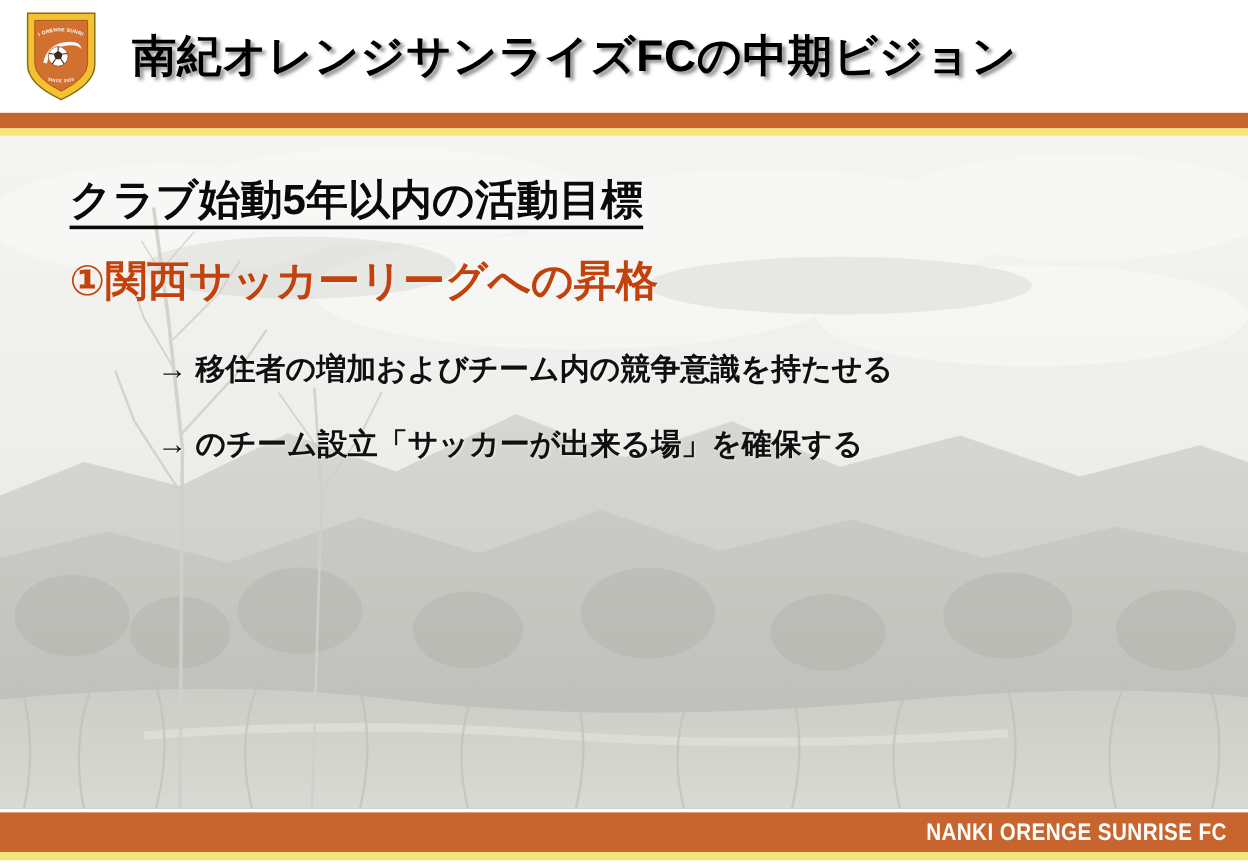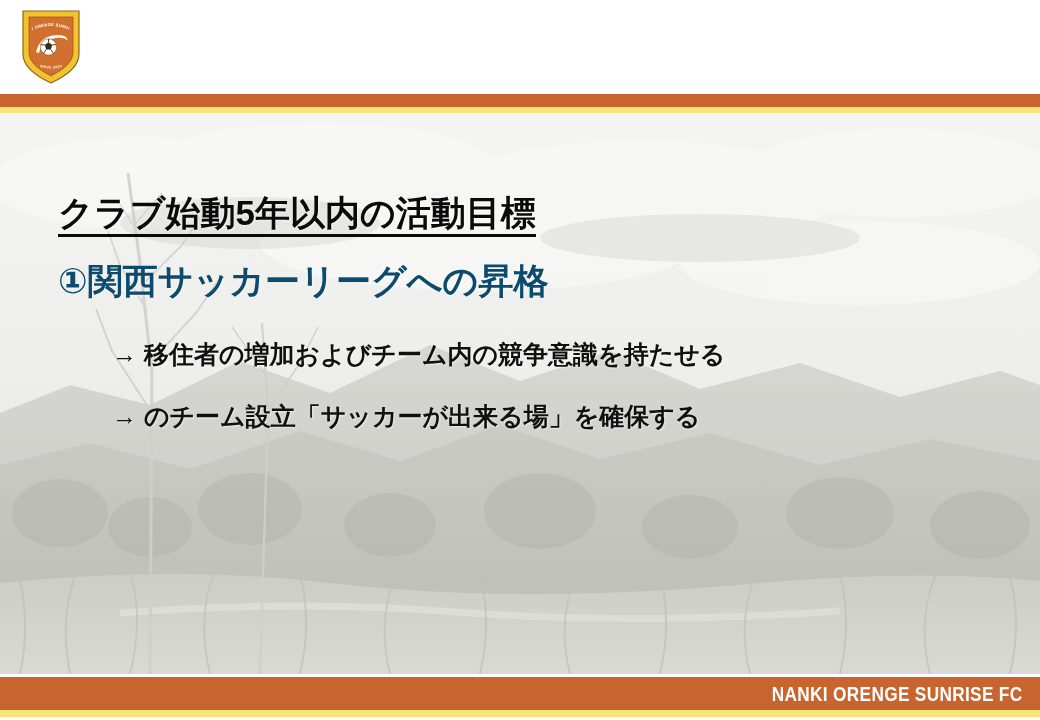--- a/index.html
+++ b/index.html
@@ -84,51 +84,51 @@
     background: rgba(245,245,243,0.42);
     pointer-events:none;
   }
 
   
   .content {
     position: absolute;
     top: 113px; left: 0;
     width: 1040px;
     height: 428px;
-    padding: 79px 0 0 58px;
+    padding: 33px 0 0 58px;
   }
 
   .lead {
     display: inline-block;
     font-size: 35px;
     font-weight: bold;
     color: #0a0a0a;
     border-bottom: 3px solid #0a0a0a;
     padding-bottom: 1px;
     line-height: 1.18;
     white-space: nowrap;
     text-shadow: 1px 1px 2px rgba(255,255,255,0.55);
   }
 
   .goal {
     font-size: 35px;
     font-weight: bold;
-    color: #0c4a6e;
+    color: #c2410c;
     line-height: 1.15;
     white-space: nowrap;
     text-shadow: 1px 1px 2px rgba(255,255,255,0.5);
   }
 
   .sub {
     font-size: 25px;
     font-weight: bold;
     color: #101010;
     line-height: 1.15;
     white-space: nowrap;
-    margin-left: 54px;
+    margin-left: 73px;
     text-shadow: 1px 1px 2px rgba(255,255,255,0.55);
   }
 
   .gap-1 { height: 24px; }
   .gap-2 { height: 26px; }
   .gap-3 { height: 12px; }
   .gap-4 { height: 22px; }
   .gap-5 { height: 12px; }
   .gap-6 { height: 24px; }
 
@@ -199,20 +199,21 @@
         <circle cx="28.5" cy="39" r="8.2" fill="#ffffff" stroke="#8a4a1c" stroke-width="0.6"></circle>
         <polygon points="28.5,34.3 32.2,37 30.8,41.4 26.2,41.4 24.8,37" fill="#3a2a1a"></polygon>
         <path d="M28.5 31 L28.5 34.3 M36.2 36.6 L32.2 37 M33.6 45.4 L30.8 41.4 M23.4 45.4 L26.2 41.4 M20.8 36.6 L24.8 37" stroke="#3a2a1a" stroke-width="0.9" fill="none"></path>
 
         <text font-size="3.4" fill="#ffffff" font-family="Liberation Sans, sans-serif" letter-spacing="0.4" font-weight="bold">
           <textPath href="#arcBot" startOffset="50%" text-anchor="middle">SINCE 2020</textPath>
         </text>
       </svg>
     </div>
 
+    <div class="header-title">南紀オレンジサンライズFCの中期ビジョン</div>
   </div>
 
   <div class="rule-orange"></div>
   <div class="rule-yellow"></div>
 
   <div class="photo">
     <svg viewBox="0 0 1040 561" preserveAspectRatio="none" xmlns="http://www.w3.org/2000/svg">
       <defs>
         <linearGradient id="sky" x1="0" y1="0" x2="0" y2="1">
           <stop offset="0%" stop-color="#f4f4f2"></stop>

